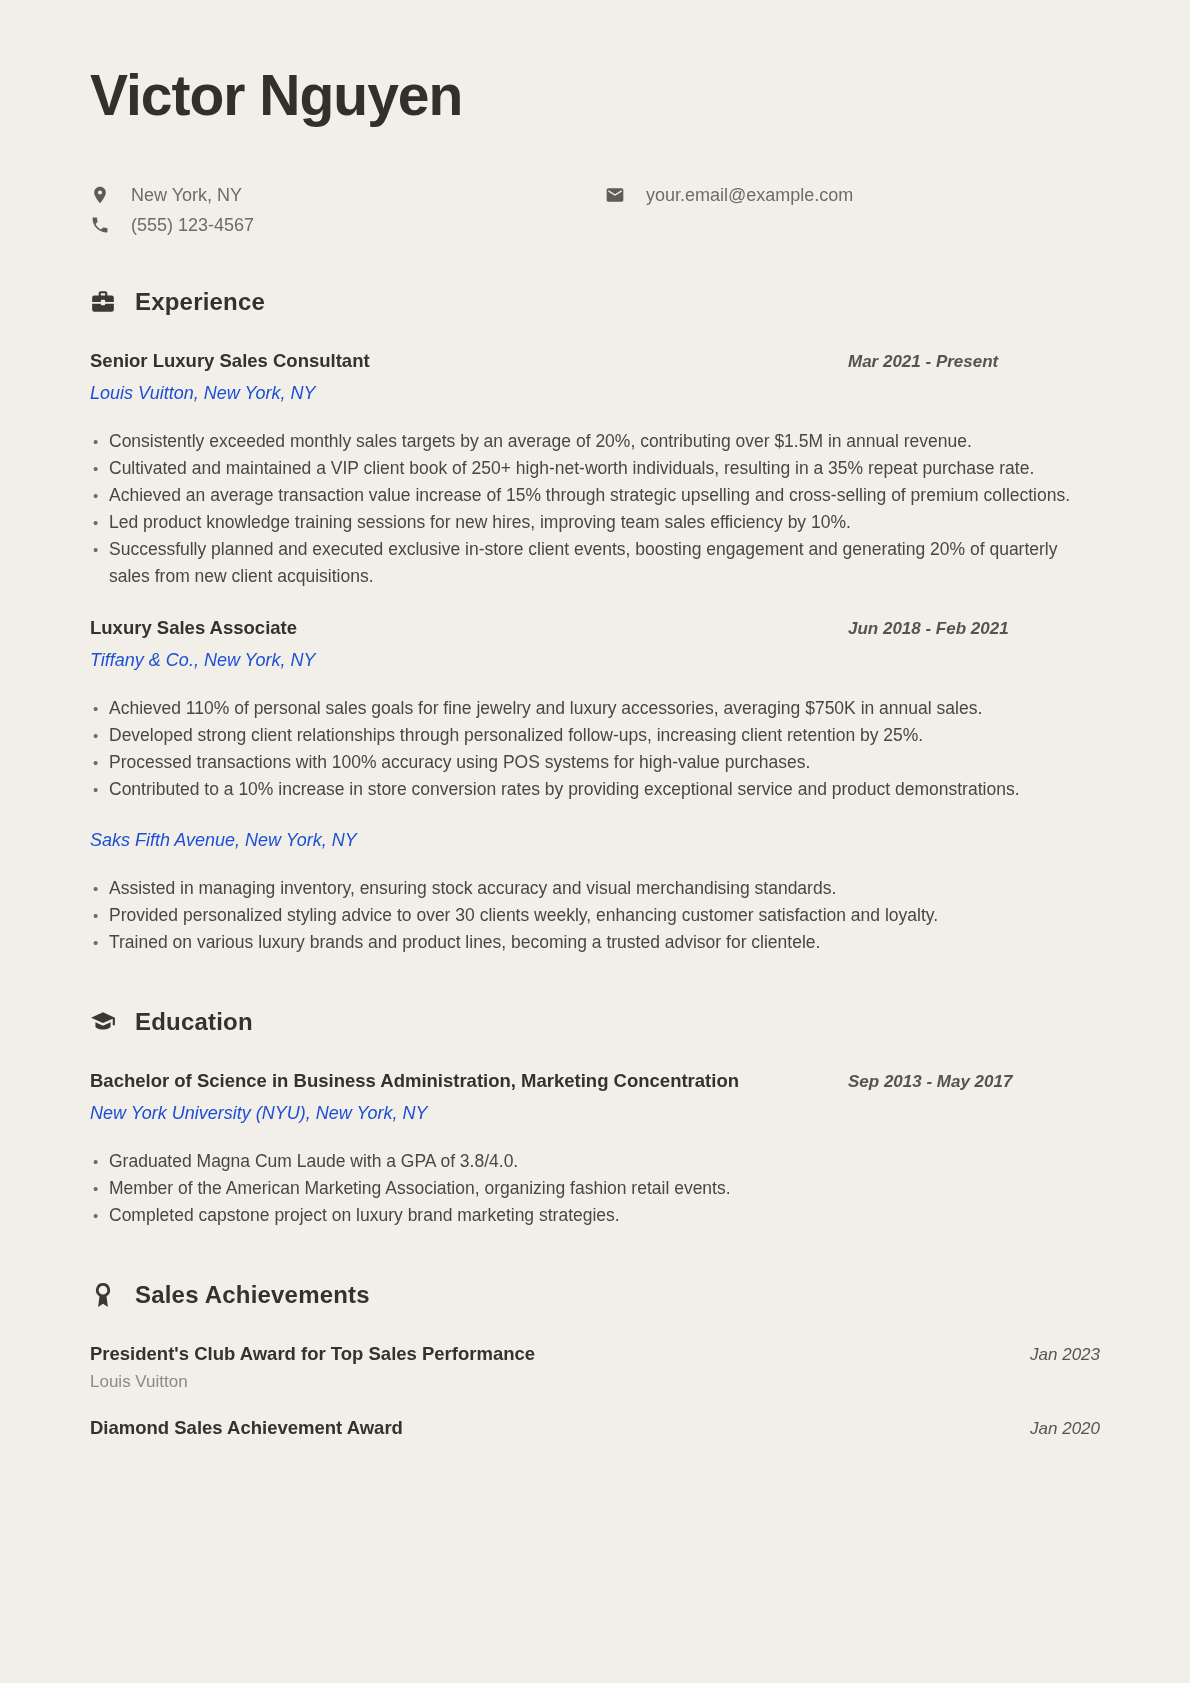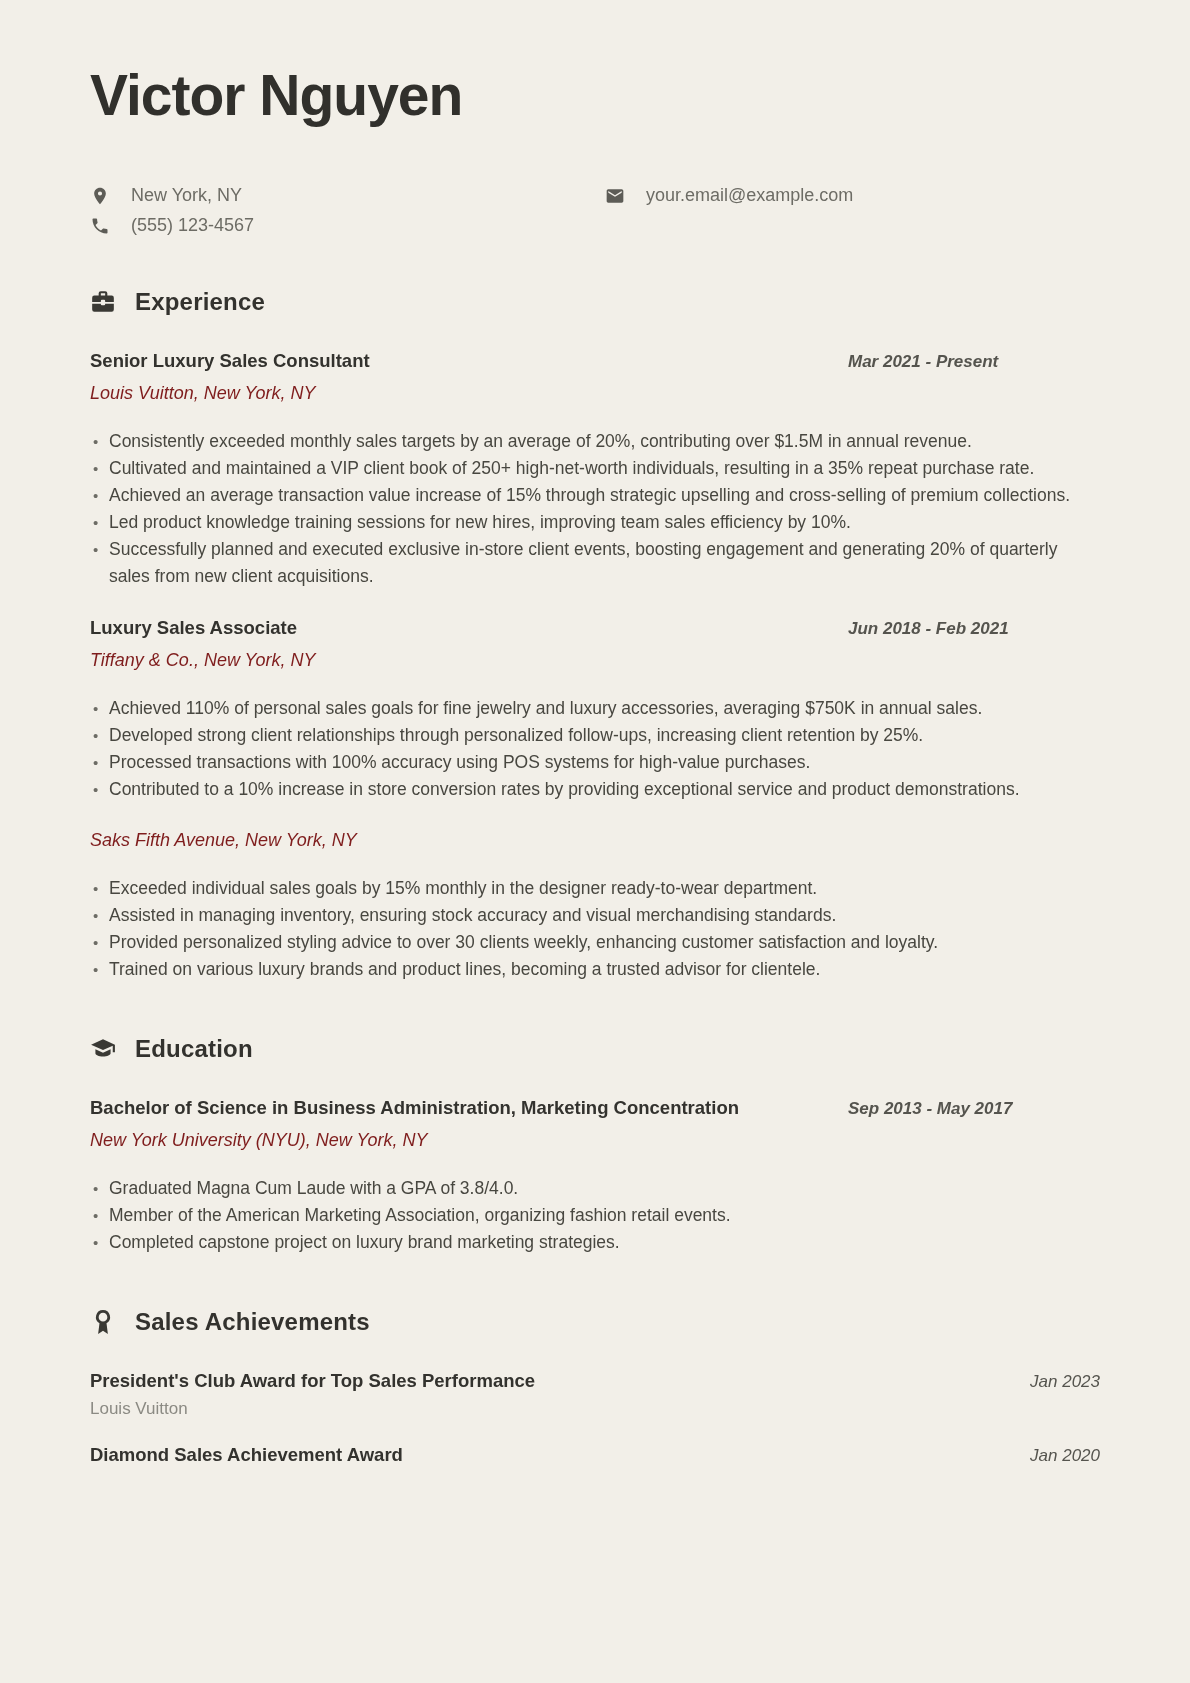--- a/index.html
+++ b/index.html
@@ -21,38 +21,38 @@
     letter-spacing: -1px;
     color: #31302c;
     line-height: 1.1;
   }
   .contact {
     display: grid;
     grid-template-columns: 515px 1fr;
     margin-top: 58px;
   }
   .contact-col { display: flex; flex-direction: column; gap: 9px; }
-  .contact-row { display: flex; align-items: flex-end; gap: 21px; }
+  .contact-row { display: flex; align-items: center; gap: 21px; }
   .contact-row .c-icon { width: 20px; height: 20px; flex: 0 0 20px; display: inline-flex; }
   .contact-row .c-icon svg { width: 20px; height: 20px; fill: #5d5c56; }
   .contact-row .c-text { font-size: 18px; color: #6d6c65; }
   
   section { margin-top: 52px; }
   .sec-head { display: flex; align-items: center; gap: 19px; margin-bottom: 34px; }
   .sec-head .s-icon { width: 26px; height: 26px; display: inline-flex; }
   .sec-head .s-icon svg { width: 26px; height: 26px; fill: #3a3934; }
   .sec-head h2 { font-size: 24px; font-weight: 700; color: #33322e; letter-spacing: 0.2px; }
   
   .entry { margin-bottom: 27px; }
   .entry-head { display: flex; align-items: baseline; }
   .entry-head .e-title { flex: 1; font-size: 18.5px; font-weight: 700; color: #33322e; }
   .date { font-size: 17px; font-style: italic; color: #55544e; white-space: nowrap; }
   .date-col { flex: 0 0 252px; text-align: left; font-weight: bold; }
   .date-right { text-align: right; }
-  .company { margin-top: 11px; font-size: 18px; font-style: italic; color: #7f1d1d; }
+  .company { margin-top: 11px; font-size: 18px; font-style: italic; color: #1d4ed8; }
   ul.bullets { list-style: none; margin-top: 24px; }
   ul.bullets li {
     position: relative;
     padding-left: 19px;
     font-size: 17.5px;
     line-height: 27px;
     color: #484740;
   }
   ul.bullets li::before {
     content: "\2022";
@@ -139,21 +139,20 @@
         <li>Achieved 110% of personal sales goals for fine jewelry and luxury accessories, averaging $750K in annual sales.</li>
         <li>Developed strong client relationships through personalized follow-ups, increasing client retention by 25%.</li>
         <li>Processed transactions with 100% accuracy using POS systems for high-value purchases.</li>
         <li>Contributed to a 10% increase in store conversion rates by providing exceptional service and product demonstrations.</li>
       </ul>
     </div>
 
     <div class="entry">
       <div class="company">Saks Fifth Avenue, New York, NY</div>
       <ul class="bullets">
-        <li>Exceeded individual sales goals by 15% monthly in the designer ready-to-wear department.</li>
         <li>Assisted in managing inventory, ensuring stock accuracy and visual merchandising standards.</li>
         <li>Provided personalized styling advice to over 30 clients weekly, enhancing customer satisfaction and loyalty.</li>
         <li>Trained on various luxury brands and product lines, becoming a trusted advisor for clientele.</li>
       </ul>
     </div>
   </section>
 
   <section>
     <div class="sec-head">
       <span class="s-icon">

